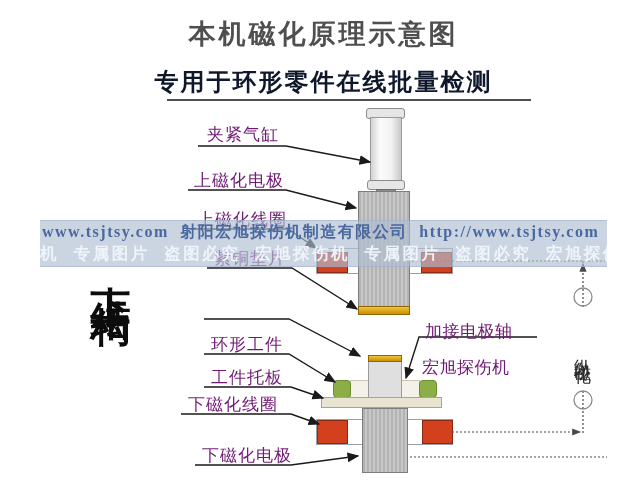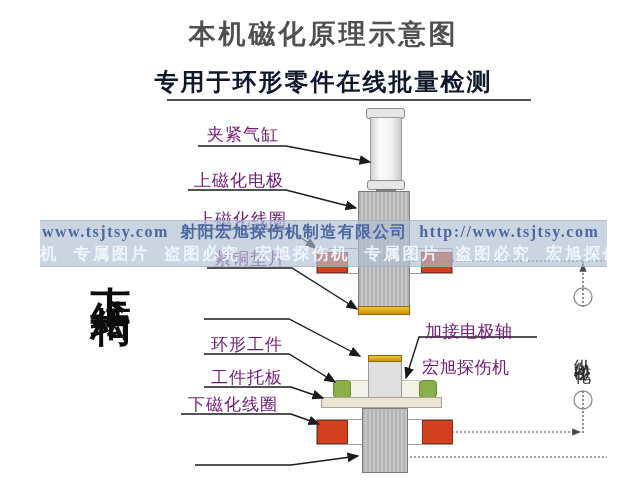--- a/index.html
+++ b/index.html
@@ -147,20 +147,21 @@
     </g>
   </svg>
 
   <div class="lbl" style="left:167px;top:123px;">夹紧气缸</div>
   <div class="lbl" style="left:154px;top:169px;">上磁化电极</div>
   <div class="lbl" style="left:157px;top:208px;text-align:center;">上磁化线圈</div>
   <div class="lbl" style="left:174px;top:247px;">紫铜垫片</div>
   <div class="lbl" style="left:171px;top:333px;">环形工件</div>
   <div class="lbl" style="left:171px;top:366px;">工件托板</div>
   <div class="lbl" style="left:148px;top:393px;">下磁化线圈</div>
+  <div class="lbl" style="left:162px;top:444px;">下磁化电极</div>
 
   <div class="note" style="left:385px;top:320px;">加接电极轴</div>
   <div class="note" style="left:382px;top:356px;">宏旭探伤机</div>
 
   <div class="magcol magcol-1">纵向磁化</div>
   <div class="magcol magcol-2">周向磁化</div>
 
   <div class="abs band">
     <div class="band-l1">www.tsjtsy.com 射阳宏旭探伤机制造有限公司  http://www.tsjtsy.com 射阳宏旭</div>
     <div class="band-l2">机 专属图片 盗图必究  宏旭探伤机 专属图片 盗图必究  宏旭探伤机 专属图片</div>

